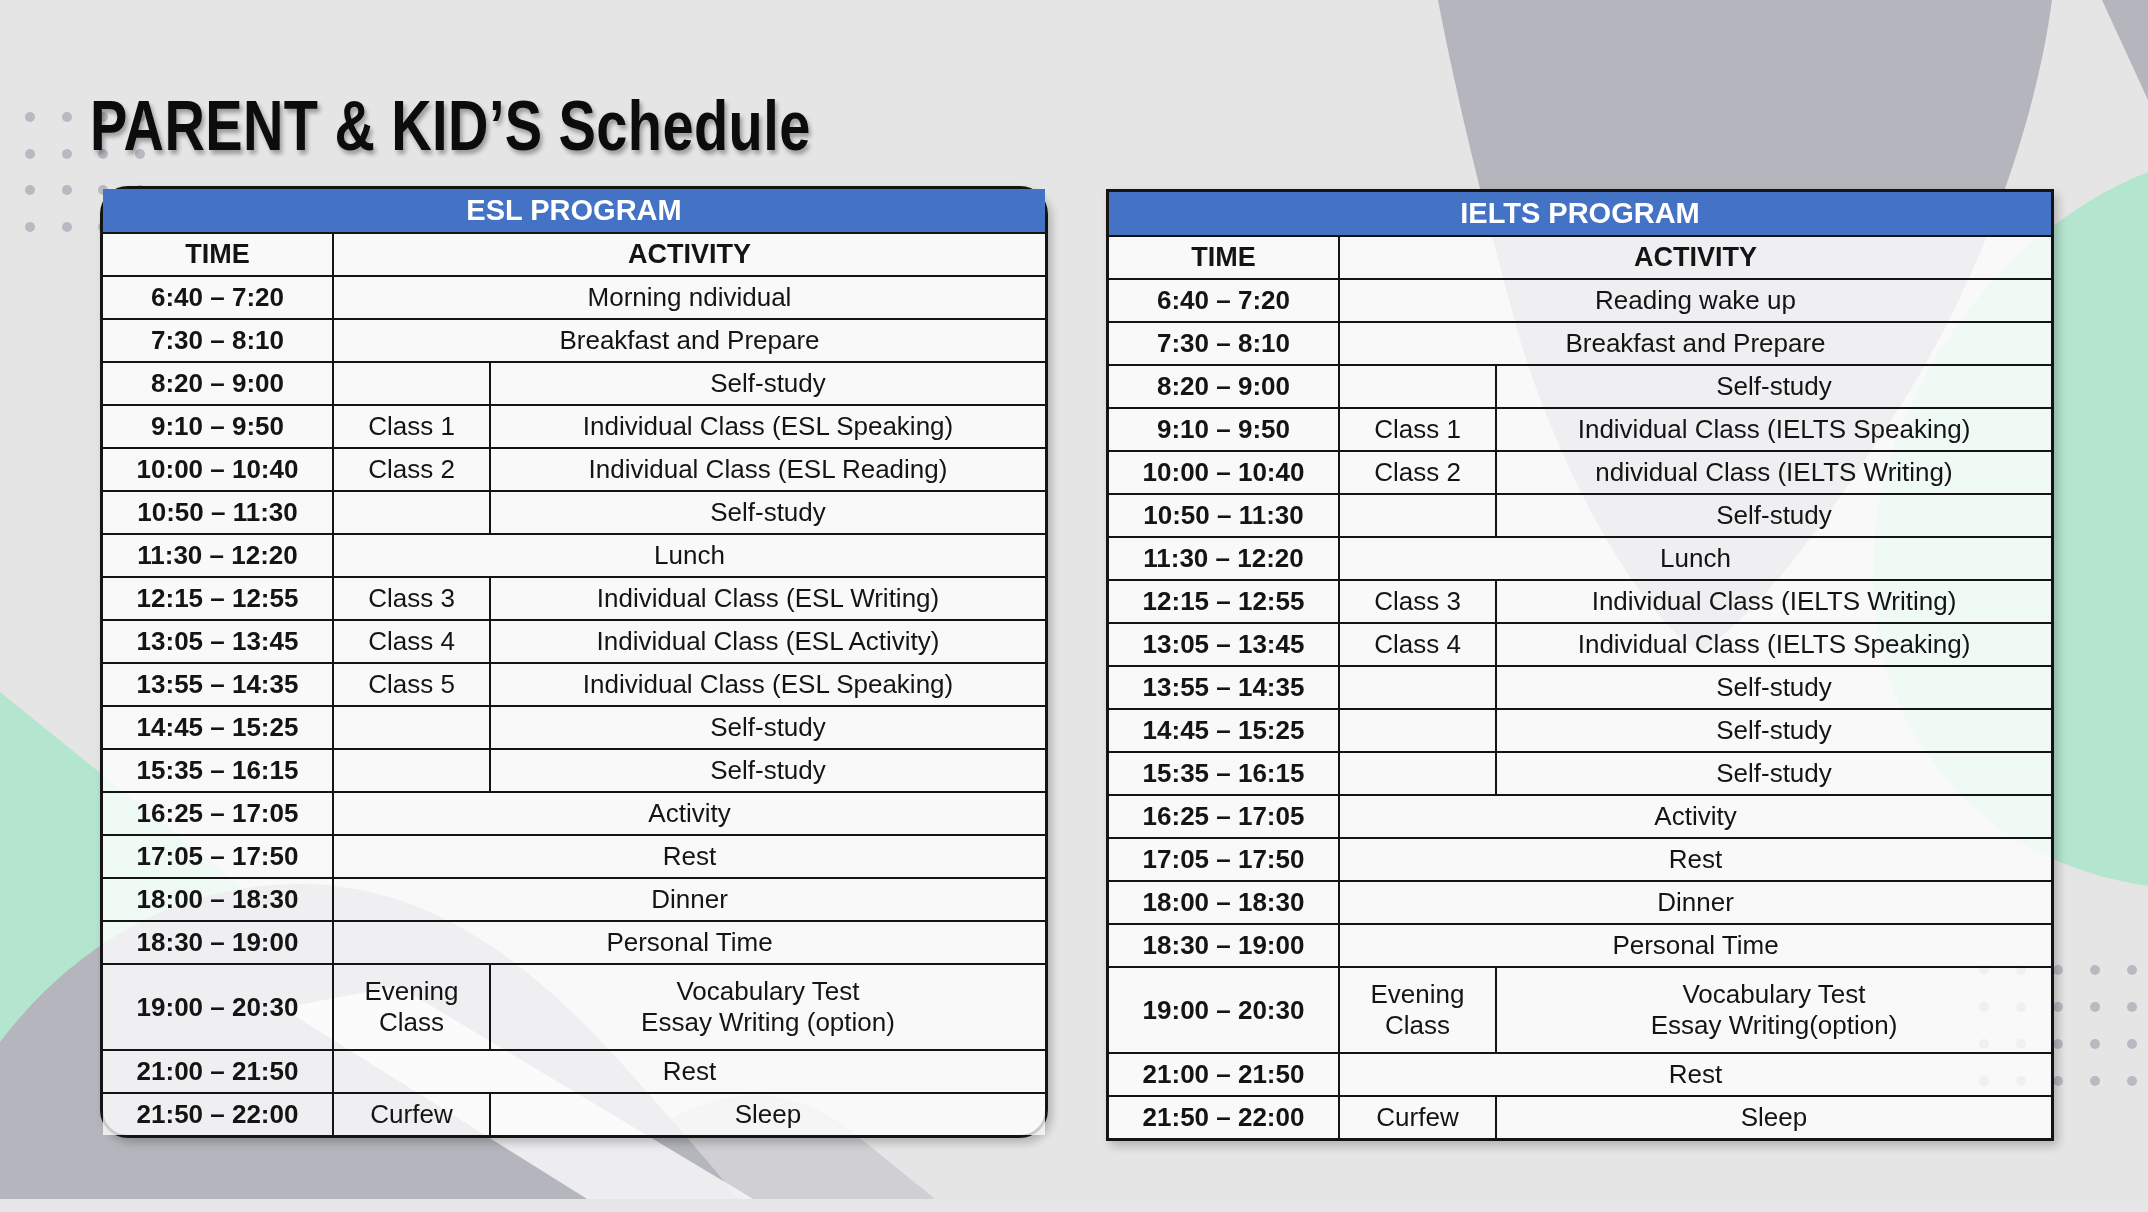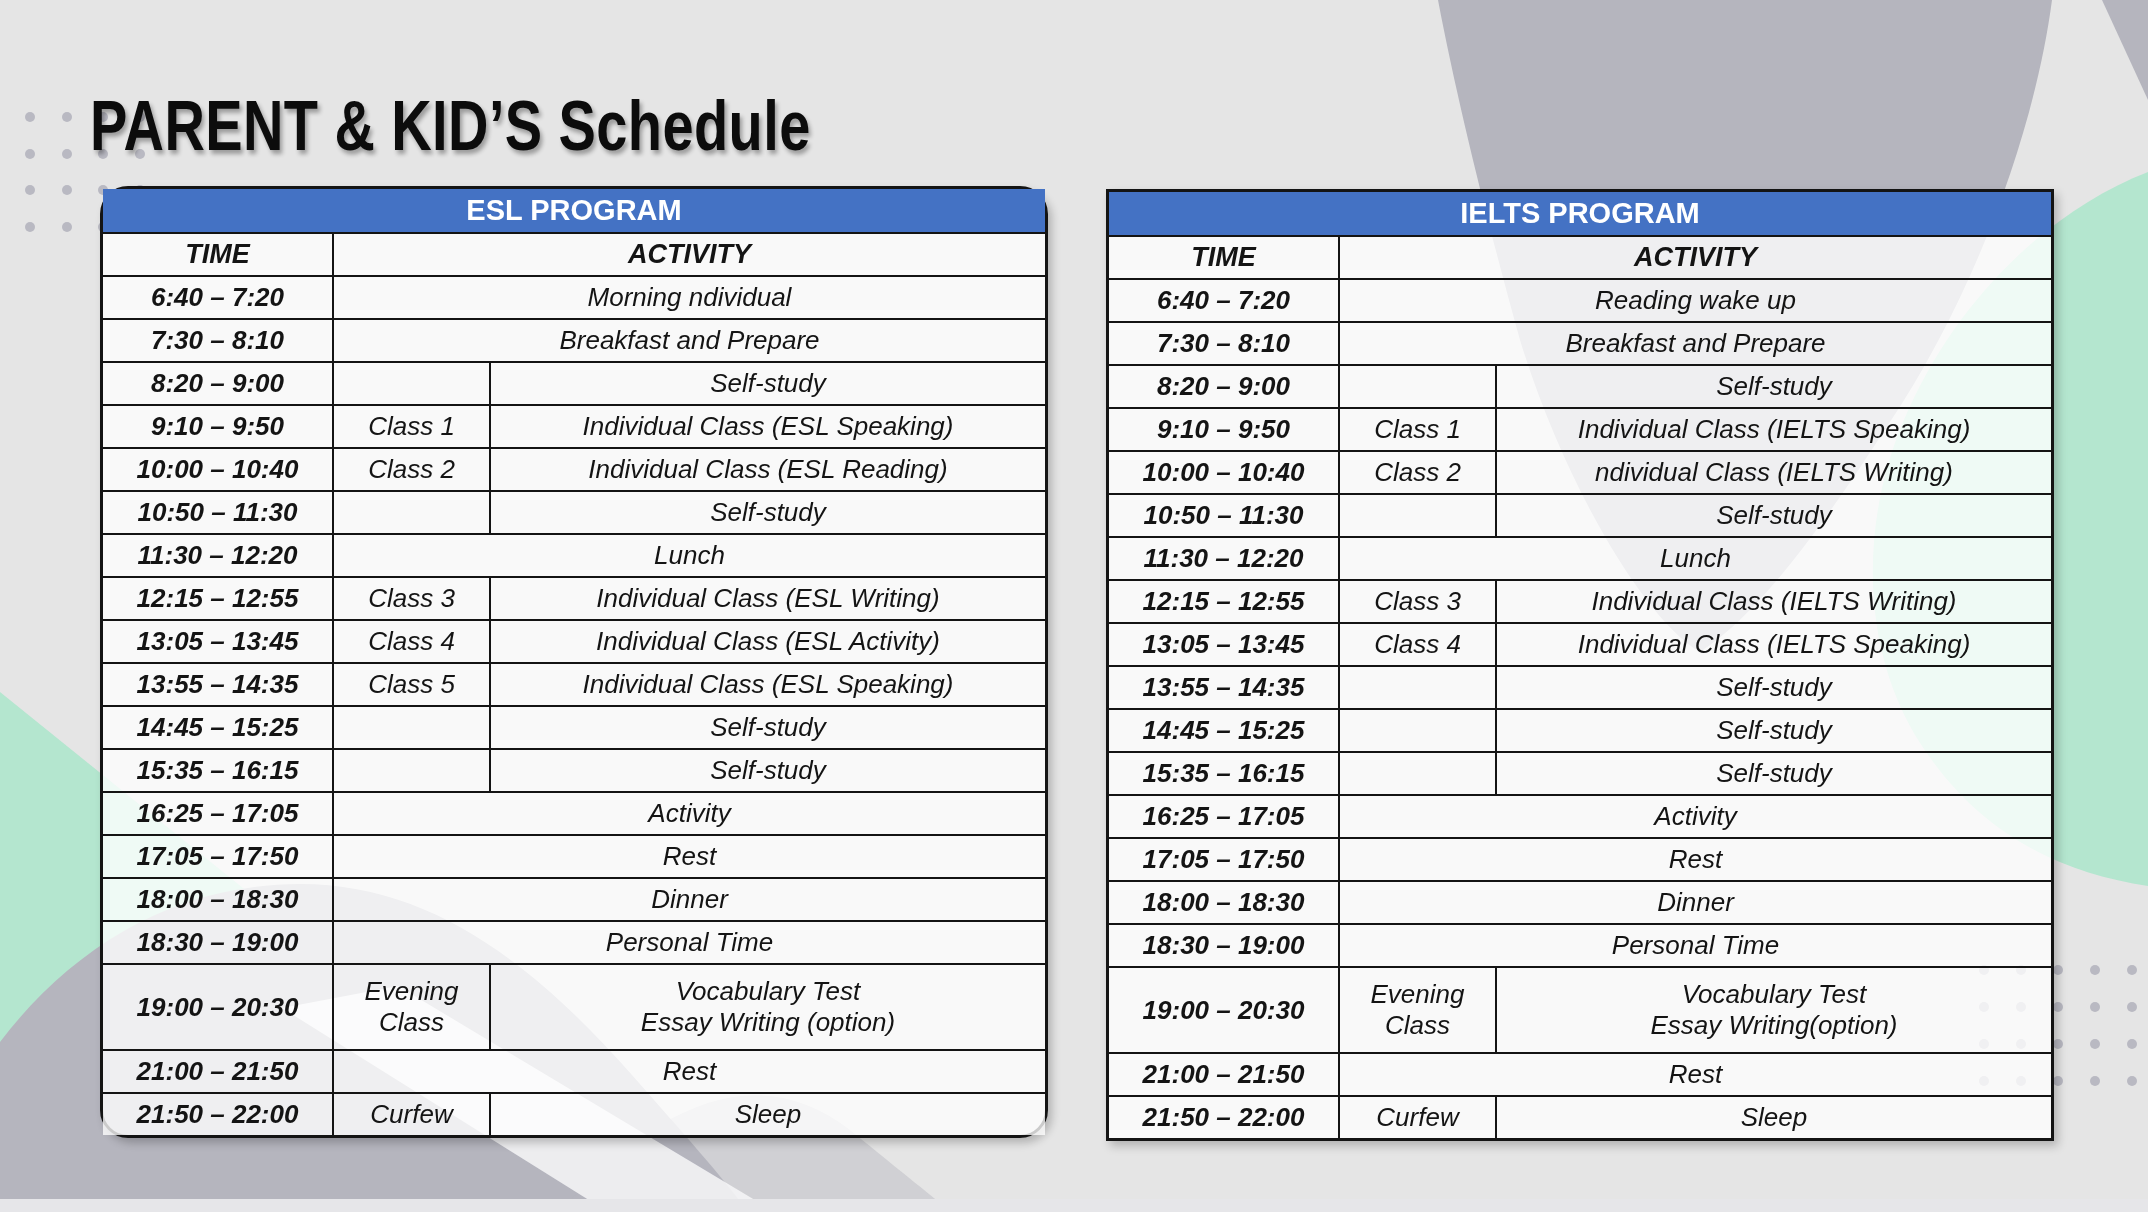--- a/index.html
+++ b/index.html
@@ -29,21 +29,21 @@
   }
   #table-esl   { left:100px;  top:186px;border-radius:28px; }
   #table-ielts { left:1082px; top:189px;margin-left:24px; }
 
   .program-header {
     height:43px; background:#4472c4; color:#ffffff;
     font-weight:bold; font-size:29px;
     display:flex; align-items:center; justify-content:center;
     border-bottom:2.5px solid #141414;
   }
-  .srow { display:flex; height:41px; border-bottom:2.5px solid #141414;font-style:italic; }
+  .srow { display:flex; height:41px; border-bottom:2.5px solid #141414; }
   .srow.tall { height:84px; }
   .rows-body .srow:last-child { border-bottom:none; }
   .cell {
     background:rgba(255,255,255,0.78);
     display:flex; align-items:center; justify-content:center;
     font-size:26px; line-height:1.18; text-align:center;
     white-space:pre-line; box-sizing:border-box;
   }
   .time-cell  { width:231px; flex:none; font-weight:bold; border-right:2.5px solid #141414; }
   .label-cell { width:157px; flex:none; border-right:2.5px solid #141414; }

